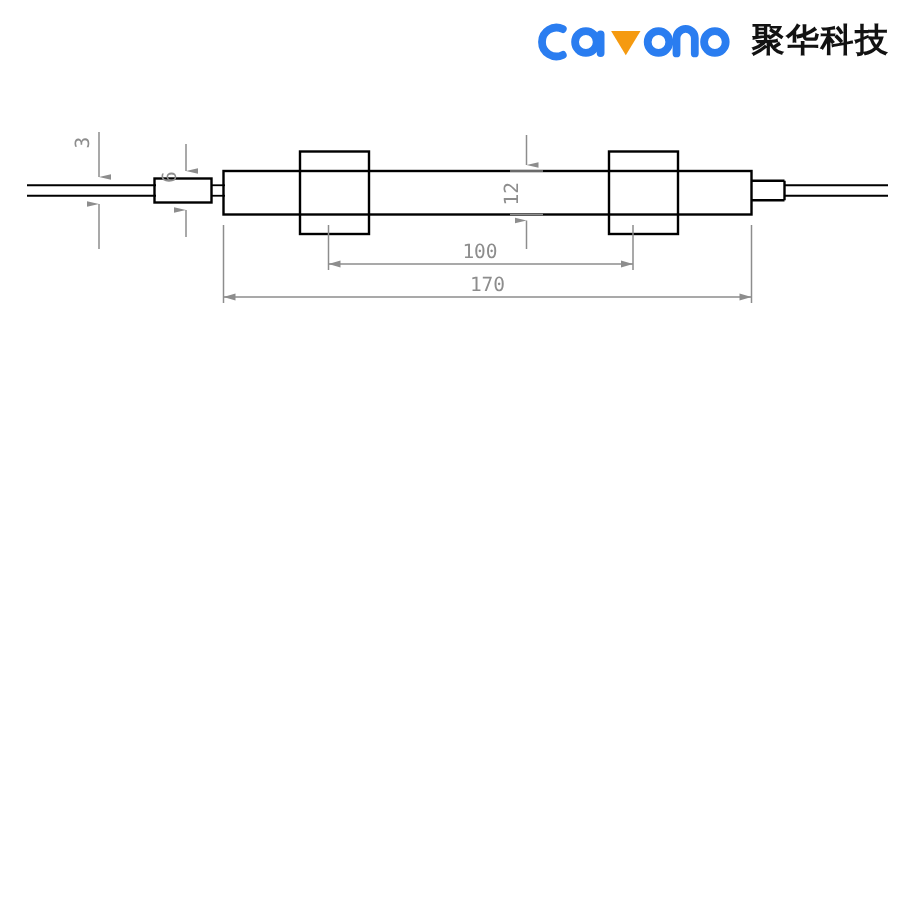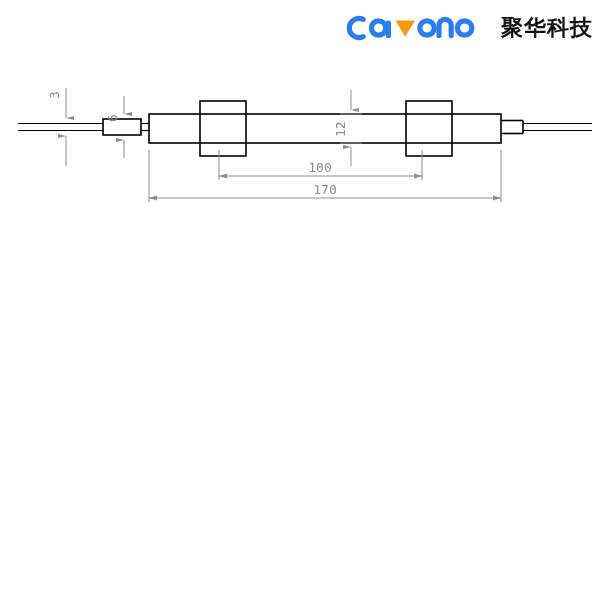--- a/index.html
+++ b/index.html
@@ -10,21 +10,21 @@
     overflow:hidden;
     position:relative;
   }
   #stage{position:absolute;left:0;top:0;width:600px;height:600px;}
 
   
   #logo-area{
     position:absolute;
     left:345px;top:8px;
     width:248px;height:40px;
-    display:flex;align-items:center;justify-content:space-between;
+    display:flex;align-items:center;justify-content:flex-end;
   }
   #logo-wordmark{
     position:relative;
     height:34px;
     display:flex;align-items:center;
     margin-right:14px;
   }
   #logo-cn{
     font-family:"DejaVu Sans", sans-serif;
     font-size:22px;

